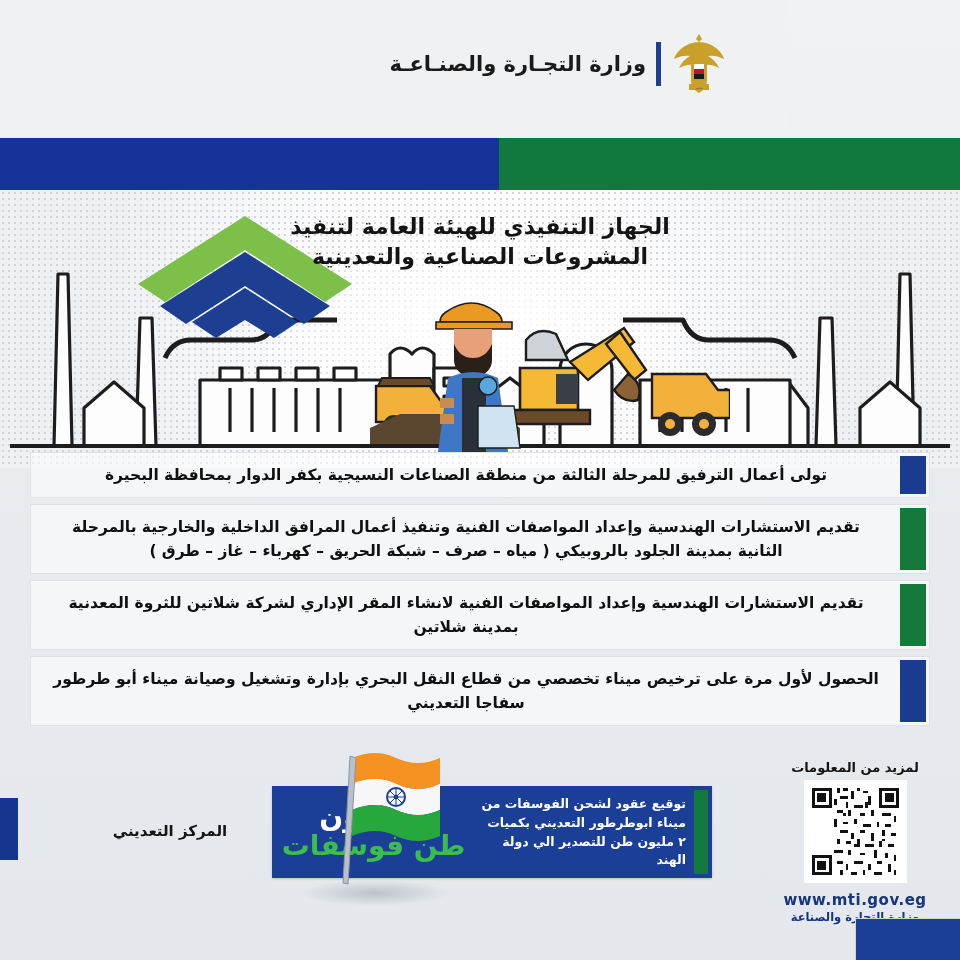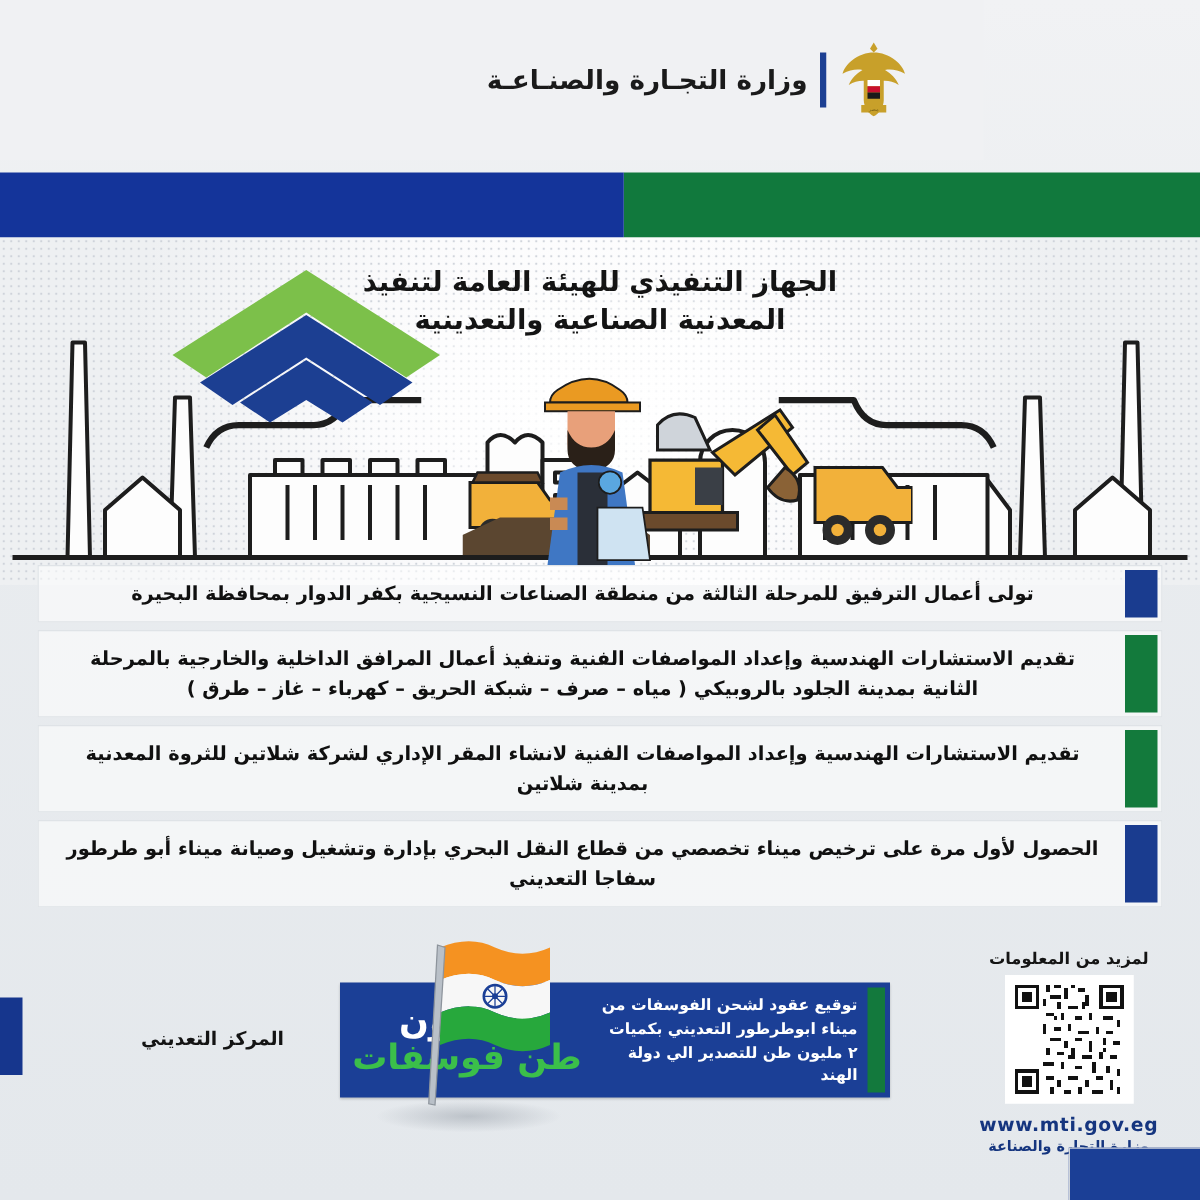--- a/index.html
+++ b/index.html
@@ -213,21 +213,21 @@
         <path d="M78 100 q25 -12 50 0 l10 74 h-70z" fill="#3f77c4"></path>
         <path d="M92 100 h24 v74 h-24z" fill="#2a2f38"></path>
         <circle cx="118" cy="108" r="9" fill="#5aa7e0" stroke="#1d1d1d" stroke-width="1.4"></circle>
         <path d="M108 128 h36 l6 42 h-42z" fill="#cfe3f2" stroke="#1d1d1d" stroke-width="1.4"></path>
         <path d="M70 120 h14 v10 h-14z M70 136 h14 v10 h-14z" fill="#c98a54"></path>
       </g>
     </svg>
 
     <div class="hero-title">
       <span>الجهاز التنفيذي للهيئة العامة لتنفيذ</span>
-      <span>المعدنية الصناعية والتعدينية</span>
+      <span>المشروعات الصناعية والتعدينية</span>
     </div>
   </div>
 
   <div class="list">
     <div class="item">
       <div class="item-bar bar-blue"></div>
       <div class="item-text">تولى أعمال الترفيق للمرحلة الثالثة من منطقة الصناعات النسيجية بكفر الدوار بمحافظة البحيرة</div>
     </div>
     <div class="item">
       <div class="item-bar bar-green"></div>

